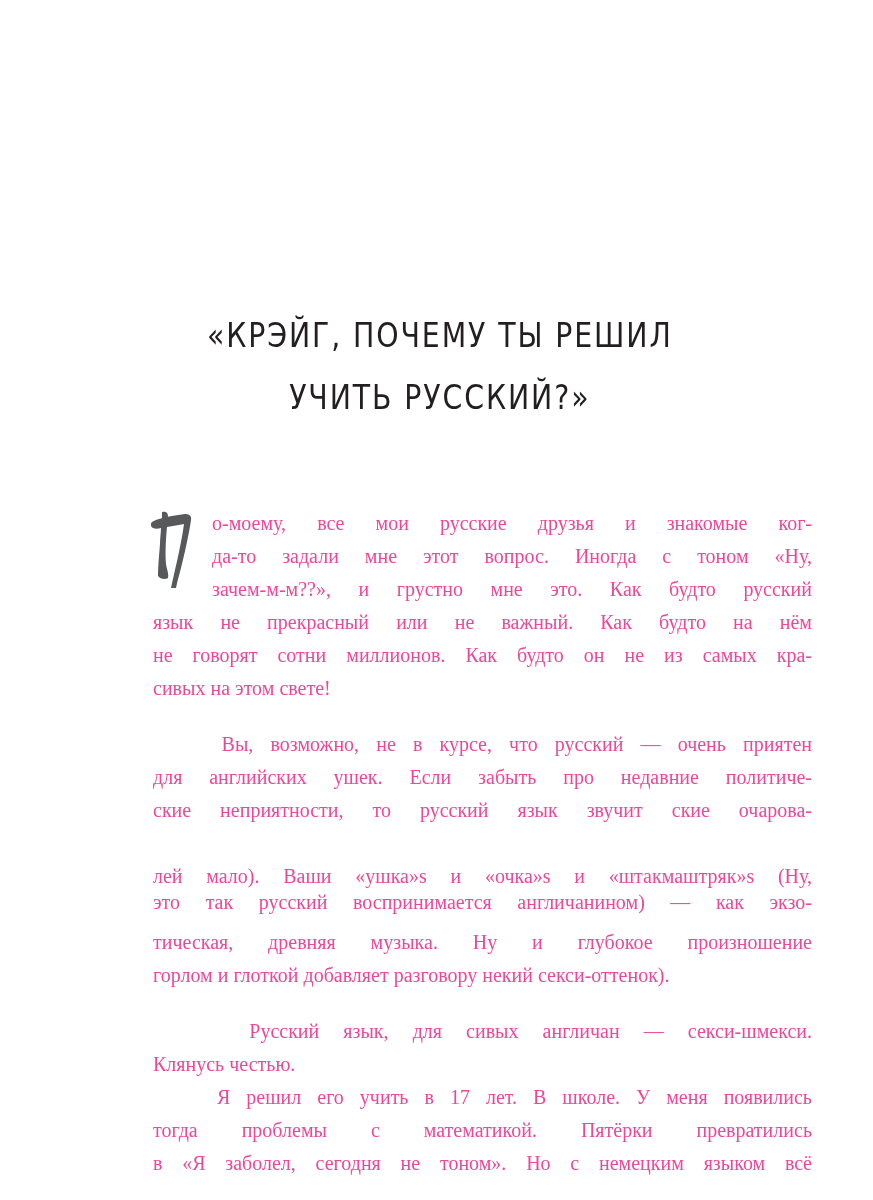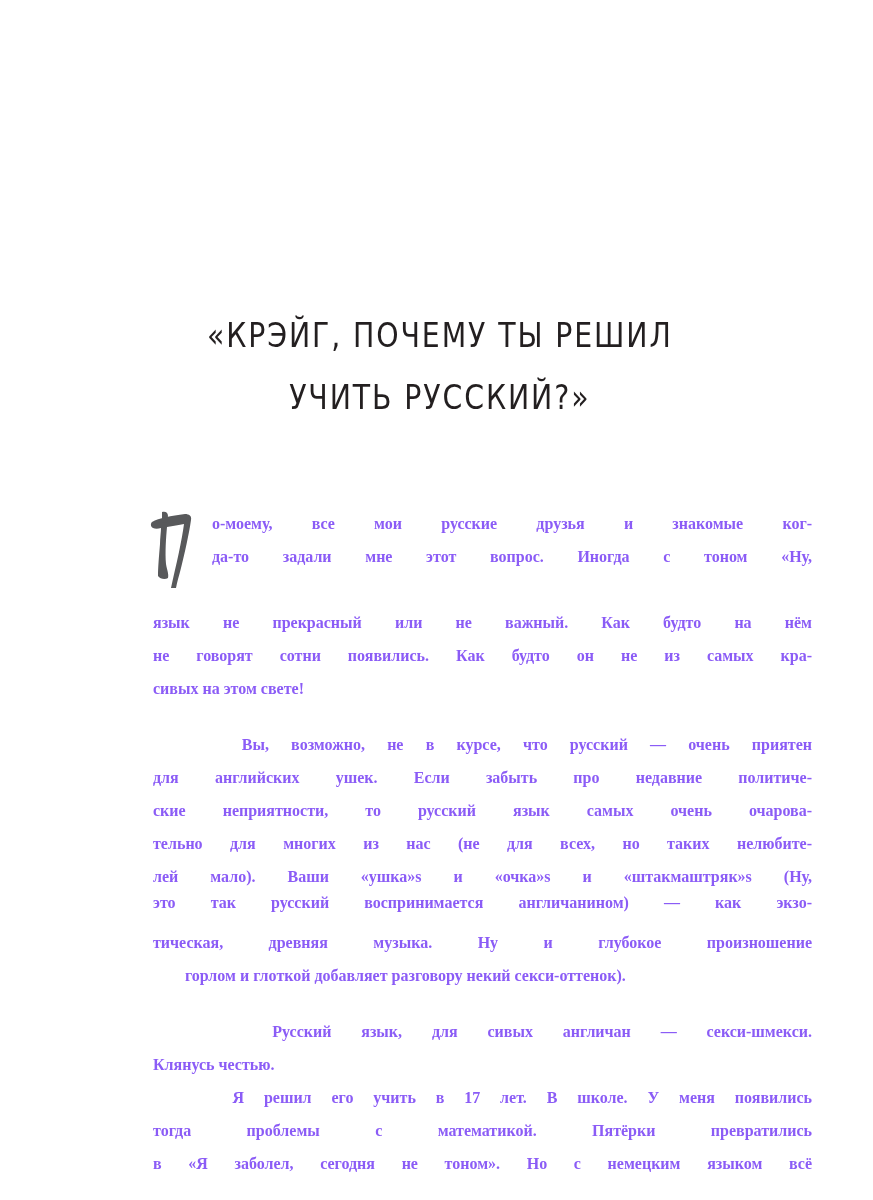--- a/index.html
+++ b/index.html
@@ -43,28 +43,27 @@
       left: 149px;
       top: 508px;
       width: 46px;
       height: 82px;
     }
     .row {
       position: absolute;
       left: 153px;
       width: 659px;
       font-family: "Liberation Serif", serif;
-      font-size: 16px;
+      font-size: 20px;
       line-height: 33px;
       height: 33px;
       white-space: nowrap;
       text-align: justify;
       text-align-last: justify;
-      color: #8b5cf6;
-      font-weight: bold;
+      color: #ec4899;
     }
     .row.last { text-align-last: left; }
     .row.dc { left: 212px; width: 600px; }
   </style>
 </head>
 <body>
 
 <div class="page">
 
   <h1 class="chapter-title">
@@ -74,32 +73,32 @@
 
   <div class="dropcap">
     <svg width="46" height="82" viewBox="0 0 46 82" xmlns="http://www.w3.org/2000/svg">
       <path d="M3 14 C 10 10, 22 8, 36 6 C 40 6, 43 8, 42 12 C 40 26, 36 44, 32 60 C 30 68, 28 74, 27 80 L 22 80 C 24 70, 27 58, 30 44 C 32 34, 34 24, 35 16 C 30 17, 24 18, 18 19 C 17 30, 16 44, 17 56 C 18 62, 20 66, 19 70 C 16 72, 11 71, 9 68 C 9 60, 10 48, 11 36 C 11 30, 12 24, 12 20 C 9 21, 6 21, 4 20 C 2 19, 1 16, 3 14 Z" fill="#58595b"></path>
       <path d="M13 4 C 16 3, 19 4, 19 8 L 18 14 L 13 15 Z" fill="#58595b"></path>
     </svg>
   </div>
 
   <div class="row dc" style="top:507px;">о-моему, все мои русские друзья и знакомые ког-</div>
   <div class="row dc" style="top:540px;">да-то задали мне этот вопрос. Иногда с тоном «Ну,</div>
+  <div class="row dc" style="top:573px;">зачем-м-м??», и грустно мне это. Как будто русский</div>
   <div class="row" style="top:606px;">язык не прекрасный или не важный. Как будто на нём</div>
-  <div class="row" style="top:639px;">не говорят сотни появились. Как будто он не из самых кра-</div>
+  <div class="row" style="top:639px;">не говорят сотни миллионов. Как будто он не из самых кра-</div>
   <div class="row last" style="top:672px;">сивых на этом свете!</div>
 
   <div class="row" style="top:761px;">для английских ушек. Если забыть про недавние политиче-</div>
   <div class="row" style="top:728px; white-space:pre;">    Вы, возможно, не в курсе, что русский — очень приятен</div>
-  <div class="row" style="top:794px;">ские неприятности, то русский язык самых очень очарова-</div>
-  <div class="row" style="top:827px;">тельно для многих из нас (не для всех, но таких нелюбите-</div>
+  <div class="row" style="top:794px;">ские неприятности, то русский язык звучит ские очарова-</div>
   <div class="row" style="top:860px;">лей мало). Ваши «ушка»s и «очка»s и «штакмаштряк»s (Ну,</div>
   <div class="row" style="top:886px;">это так русский воспринимается англичанином) — как экзо-</div>
   <div class="row" style="top:926px;">тическая, древняя музыка. Ну и глубокое произношение</div>
-  <div class="row last" style="top:959px;margin-left:32px;">горлом и глоткой добавляет разговору некий секси-оттенок).</div>
+  <div class="row last" style="top:959px;">горлом и глоткой добавляет разговору некий секси-оттенок).</div>
 
   <div class="row" style="top:1015px; white-space:pre;">    Русский язык, для сивых англичан — секси-шмекси.</div>
   <div class="row last" style="top:1048px;">Клянусь честью.</div>
 
   <div class="row" style="top:1081px; white-space:pre;">    Я решил его учить в 17 лет. В школе. У меня появились</div>
   <div class="row" style="top:1114px;">тогда проблемы с математикой. Пятёрки превратились</div>
   <div class="row" style="top:1147px;">в «Я заболел, сегодня не тоном». Но с немецким языком всё</div>
 
 </div>
 

